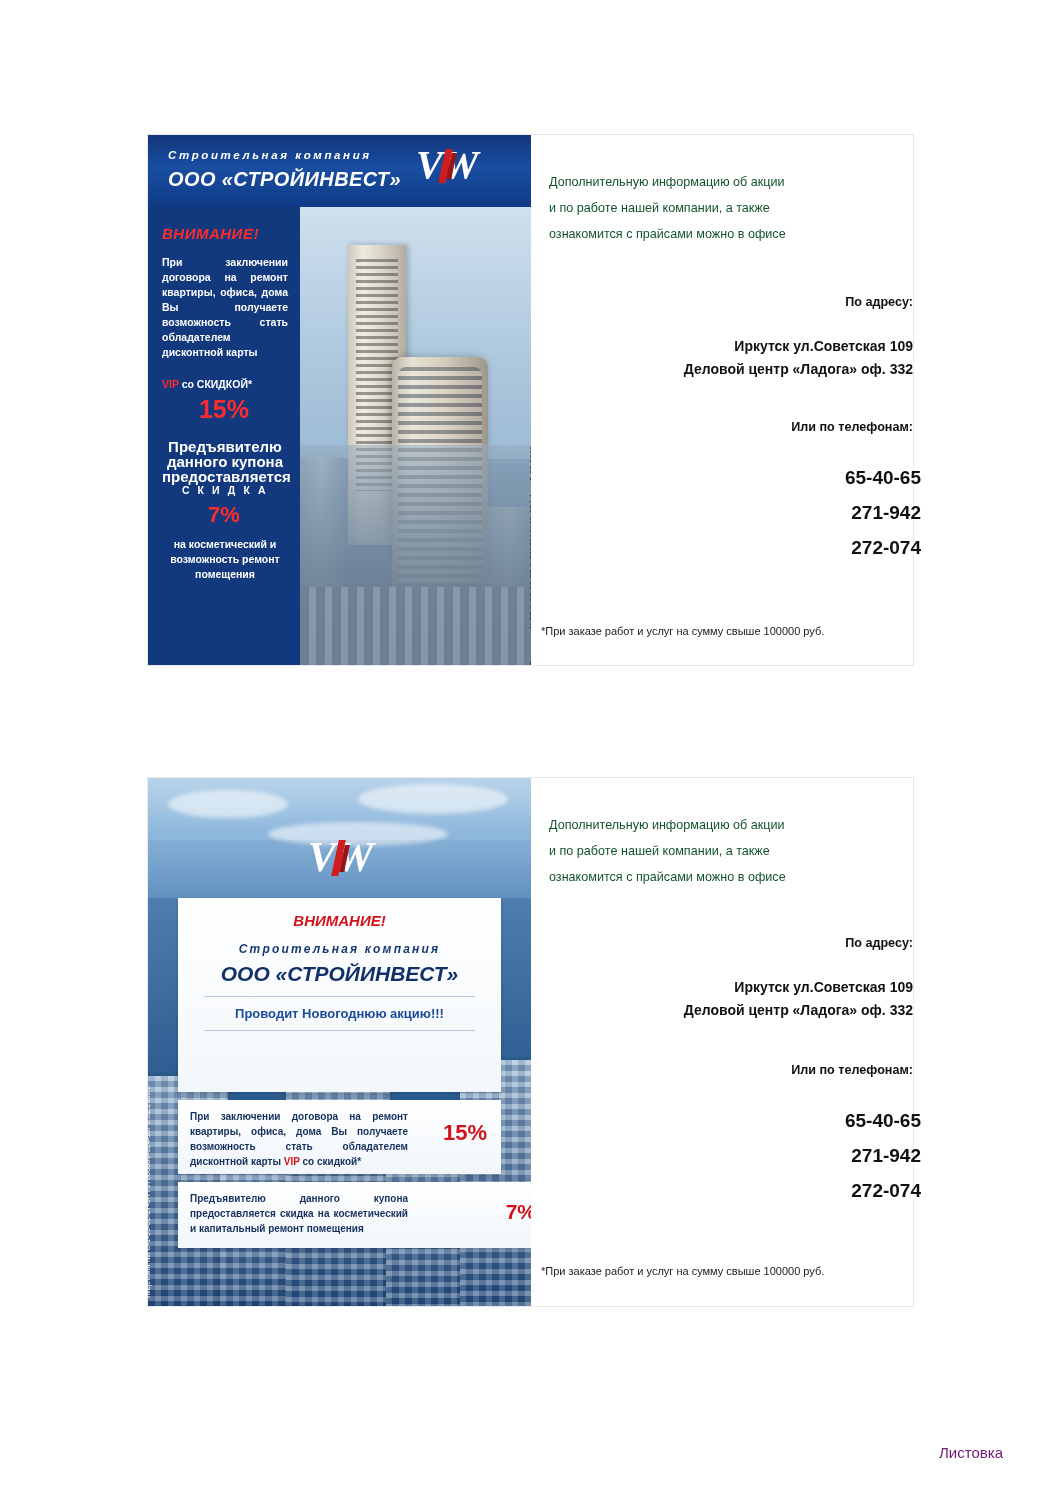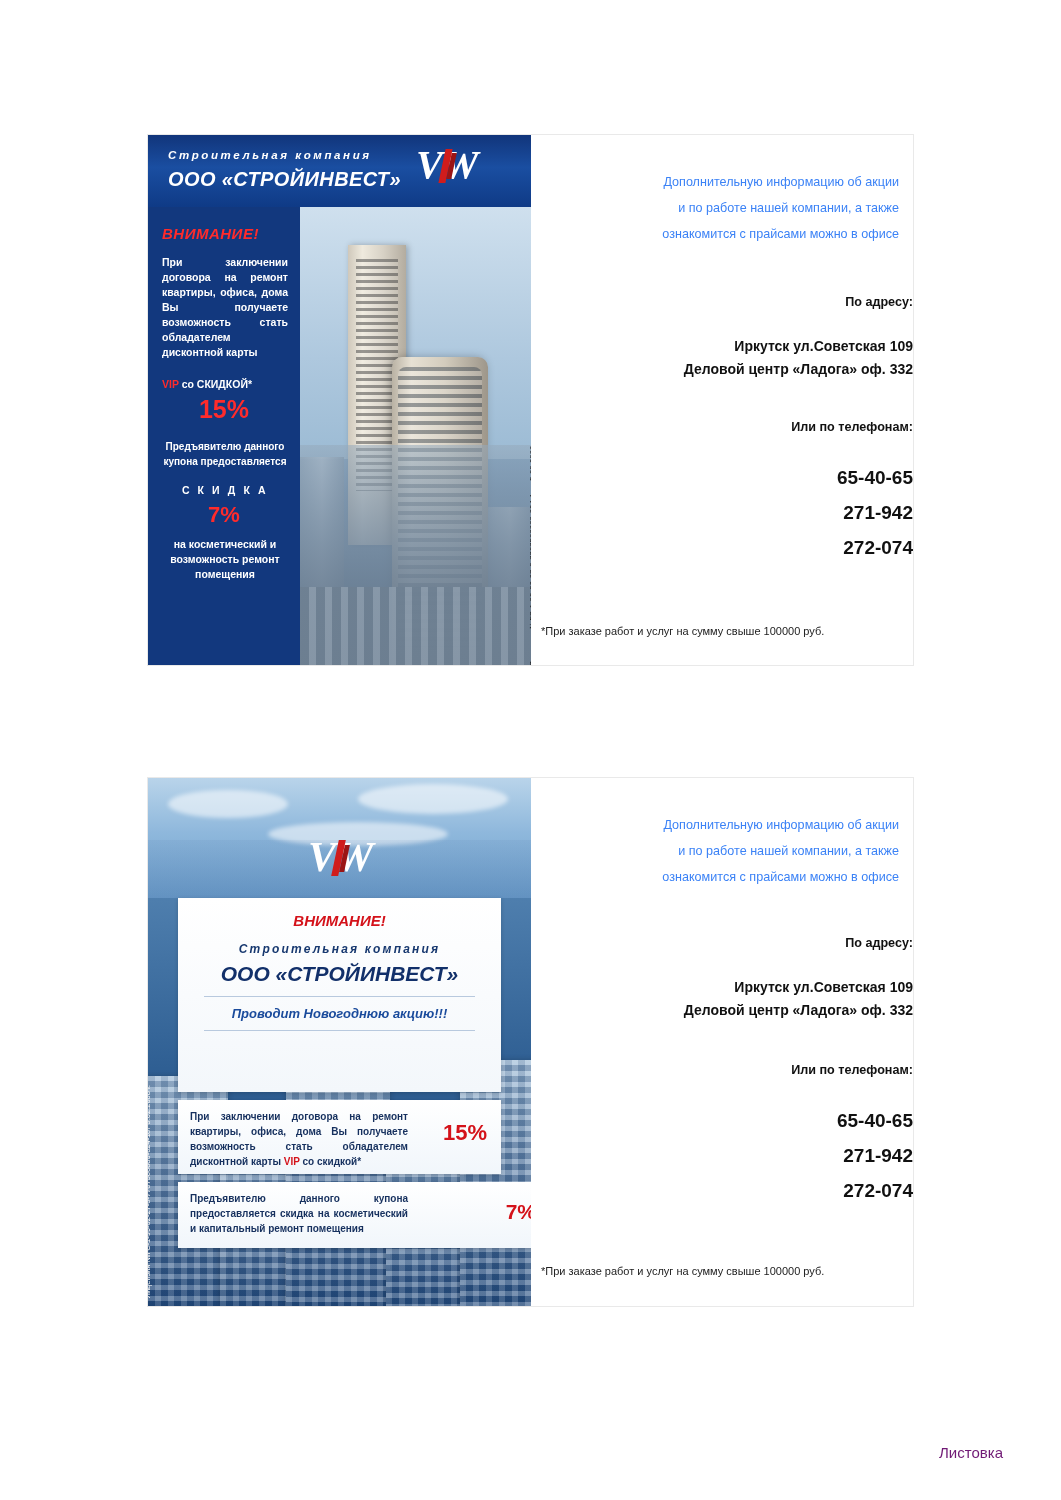--- a/index.html
+++ b/index.html
@@ -33,21 +33,21 @@
   .f1-blue{position:absolute;left:0;top:72px;width:152px;height:458px;background:#12387e;}
   .f1-attn{position:absolute;left:14px;top:18px;font-size:15px;color:#ff2b2b;font-weight:bold;
      font-style:italic;letter-spacing:.5px;}
   .f1-para1{position:absolute;left:14px;top:48px;width:126px;font-size:10.5px;color:#ffffff;
      line-height:15px;text-align:justify;font-weight:600;}
   .f1-vipline{position:absolute;left:14px;top:170px;width:126px;font-size:10.5px;line-height:14px;font-weight:600;}
   .f1-vip{color:#ff2b2b;}
   .f1-white{color:#ffffff;}
   .f1-15{position:absolute;left:0;top:188px;width:152px;text-align:center;font-size:25px;color:#ff2b2b;
      font-weight:bold;}
-  .f1-para2{position:absolute;left:14px;top:232px;width:126px;font-size:10px;color:#ffffff;
+  .f1-para2{position:absolute;left:14px;top:232px;width:126px;font-size:15px;color:#ffffff;
      line-height:15px;text-align:center;font-weight:600;}
   .f1-skidka{position:absolute;left:14px;top:277px;width:126px;text-align:center;font-size:10.5px;
      color:#ffffff;font-weight:bold;letter-spacing:2.6px;}
   .f1-7{position:absolute;left:0;top:295px;width:152px;text-align:center;font-size:22px;color:#ff2b2b;
      font-weight:bold;}
   .f1-para3{position:absolute;left:14px;top:330px;width:126px;font-size:10.5px;color:#ffffff;
      line-height:15px;text-align:center;font-weight:600;}
 
   
   .f1-photo{position:absolute;left:152px;top:72px;width:231px;height:458px;overflow:hidden;
@@ -69,26 +69,26 @@
   .tower-c{position:absolute;left:0px;top:250px;width:44px;height:208px;
      background:linear-gradient(90deg,#8ea4b8 0%,#b9c8d6 50%,#7d93a8 100%);opacity:.9;}
   .tower-d{position:absolute;left:184px;top:300px;width:47px;height:158px;
      background:linear-gradient(90deg,#93a8bb 0%,#c3d0da 55%,#7f94a8 100%);opacity:.9;}
   .lowcity{position:absolute;left:0;bottom:0;width:100%;height:78px;
      background:repeating-linear-gradient(90deg,rgba(110,128,146,.9) 0 9px,rgba(140,156,172,.85) 9px 16px);}
   .f1-license{position:absolute;right:3px;top:232px;transform:rotate(-90deg);transform-origin:right top;
      white-space:nowrap;font-size:7.5px;color:#1c1c1c;letter-spacing:.2px;}
 
   
-  .rp-intro{font-size:12.6px;line-height:26px;color:#3b82f6;text-align:right;}
+  .rp-intro{font-size:12.6px;line-height:26px;color:#14532d;}
   .rp-center{text-align:right;}
   .rp-addr-head{font-weight:bold;font-size:12.6px;}
   .rp-addr{font-weight:bold;font-size:14px;line-height:23px;}
   .rp-phone-head{font-weight:bold;font-size:12.6px;}
-  .rp-phone{font-weight:bold;font-size:19px;line-height:35px;}
+  .rp-phone{font-weight:bold;font-size:19px;line-height:35px;padding-left:8px;}
   .rp-note{font-size:11px;color:#222;}
 
   
   #flyer2{left:148px;top:778px;width:765px;height:528px;}
   #f2-left{width:383px;height:528px;position:relative;overflow:hidden;
      background:linear-gradient(180deg,#7fa8cb 0%,#4f7fae 22%,#2f5f93 55%,#20457a 100%);}
   #f2-right{width:382px;height:528px;}
 
   .f2-skyphoto{position:absolute;left:0;top:0;width:383px;height:120px;
      background:linear-gradient(180deg,#b9d4ea 0%,#8fb8dc 45%,#6e9ecb 100%);}
@@ -98,21 +98,21 @@
   .f2-whitebox{position:absolute;left:30px;top:120px;width:323px;height:194px;
      background:linear-gradient(180deg,#ffffff 0%,#f3f7fb 100%);box-shadow:0 1px 4px rgba(0,0,0,.18);}
   .f2-attn{position:absolute;left:0;top:14px;width:323px;text-align:center;font-size:15px;color:#d4121a;
      font-weight:bold;font-style:italic;}
   .f2-small{position:absolute;left:0;top:44px;width:323px;text-align:center;font-size:12px;color:#17386f;
      font-style:italic;font-weight:600;letter-spacing:2.2px;}
   .f2-big{position:absolute;left:0;top:64px;width:323px;text-align:center;font-size:21px;color:#12306a;
      font-weight:bold;font-style:italic;}
   .f2-rule{position:absolute;left:26px;top:98px;width:271px;height:1px;background:#b8c9de;}
   .f2-promo{position:absolute;left:0;top:108px;width:323px;text-align:center;font-size:13px;color:#1a4b9c;
-     font-weight:bold;font-style:italic;}
+     font-weight:bold;}
   .f2-rule2{position:absolute;left:26px;top:132px;width:271px;height:1px;background:#b8c9de;}
 
   .f2-coupon1{position:absolute;left:30px;top:322px;width:323px;height:74px;
      background:linear-gradient(180deg,#ffffff 0%,#f1f6fb 100%);box-shadow:0 1px 3px rgba(0,0,0,.18);}
   .f2-coupon2{position:absolute;left:30px;top:404px;width:376px;height:66px;
      background:linear-gradient(180deg,#ffffff 0%,#f1f6fb 100%);box-shadow:0 1px 3px rgba(0,0,0,.18);}
   .f2-ctext{position:absolute;left:12px;top:9px;width:218px;font-size:10px;line-height:15px;color:#16305e;
      text-align:justify;font-weight:600;}
   .f2-cnum{position:absolute;right:14px;top:20px;font-size:22px;color:#d4121a;font-weight:bold;}
   .f2-cnum2{position:absolute;right:18px;top:18px;font-size:21px;color:#d4121a;font-weight:bold;}

